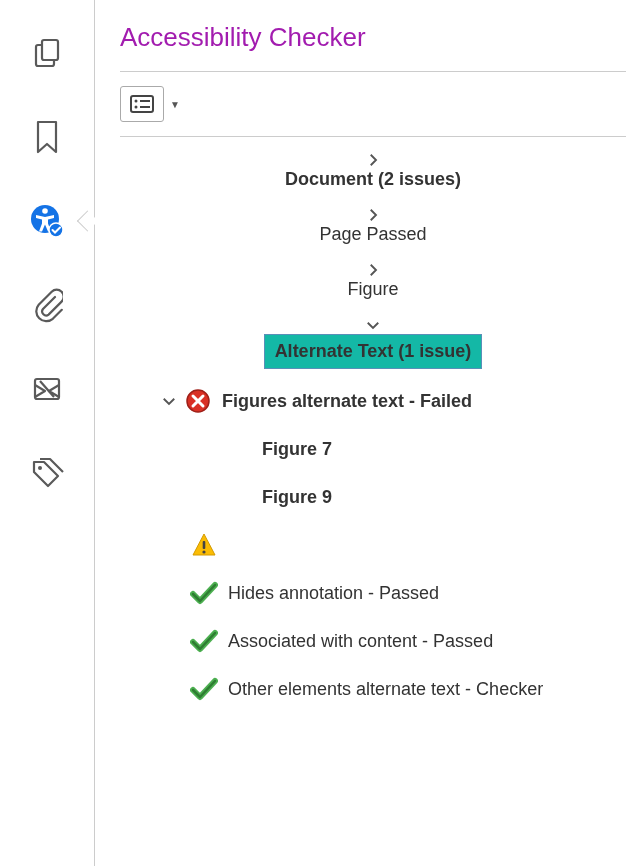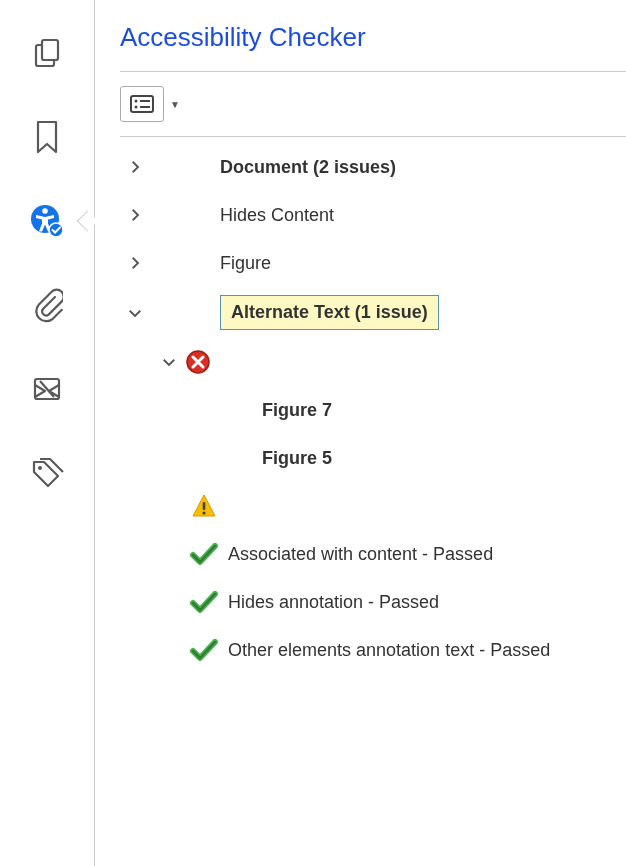--- a/index.html
+++ b/index.html
@@ -47,21 +47,21 @@
     border-left: 1px solid #ccc;
     border-bottom: 1px solid #ccc;
   }
   .main {
     flex: 1;
     padding: 22px 0 0 25px;
   }
   .panel-title {
     font-size: 26px;
     font-weight: 400;
-    color: #1d4ed8;
+    color: #a21caf;
     margin-bottom: 18px;
   }
   .divider {
     border: 0;
     border-top: 1px solid #ccc;
     margin: 0;
   }
   .toolbar {
     padding: 14px 0 14px 0;
     display: flex;
@@ -95,41 +95,41 @@
     cursor: pointer;
   }
   .chevron {
     width: 30px;
     display: flex;
     justify-content: center;
     align-items: center;
     color: #555;
   }
   .chevron svg { width: 18px; height: 18px; }
-  .indent1 { padding-left: 0px; }
+  .indent1 { padding-left: 0px; flex-direction: column; }
   .indent2 { padding-left: 34px; }
   .indent3 { padding-left: 70px; }
   .indent-leaf1 { padding-left: 142px; }
   .status-icon {
     width: 28px;
     height: 28px;
     margin-right: 10px;
     display: flex;
     align-items: center;
     justify-content: center;
     flex-shrink: 0;
   }
   .label {
     font-size: 18px;
     color: #333;
     white-space: nowrap;
   }
   .label.bold { font-weight: 700; }
   .label.selected {
-    background: #fef9c3;
+    background: #14b8a6;
     border: 1px solid #5a8fb8;
     padding: 6px 10px;
   }
   .spacer-wide { width: 70px; }
 </style>
 </head>
 <body>
 
 <div class="sidebar">
   <div class="sidebar-icon">
@@ -203,21 +203,21 @@
       <span class="label bold">Document (2 issues)</span>
     </div>
 
     <div class="tree-row indent1">
       <span class="chevron">
         <svg viewBox="0 0 24 24" fill="none" stroke="#555" stroke-width="2.5">
             <polyline points="9 5 16 12 9 19"></polyline>
           </svg>
       </span>
       <span class="spacer-wide"></span>
-      <span class="label">Hides Content</span>
+      <span class="label">Page Passed</span>
     </div>
 
     <div class="tree-row indent1">
       <span class="chevron">
         <svg viewBox="0 0 24 24" fill="none" stroke="#555" stroke-width="2.5">
             <polyline points="9 5 16 12 9 19"></polyline>
           </svg>
       </span>
       <span class="spacer-wide"></span>
       <span class="label">Figure</span>
@@ -238,64 +238,65 @@
         <svg viewBox="0 0 24 24" fill="none" stroke="#555" stroke-width="2.5">
             <polyline points="5 9 12 16 19 9"></polyline>
           </svg>
       </span>
       <span class="status-icon">
         <svg width="26" height="26" viewBox="0 0 26 26">
           <circle cx="13" cy="13" r="11" fill="#d93025" stroke="#9e1f18" stroke-width="1.5"></circle>
           <path d="M8 8 L18 18 M18 8 L8 18" stroke="#fff" stroke-width="3" stroke-linecap="round"></path>
         </svg>
       </span>
+      <span class="label bold">Figures alternate text - Failed</span>
     </div>
 
     <div class="tree-row indent-leaf1">
       <span class="label bold">Figure 7</span>
     </div>
 
     <div class="tree-row indent-leaf1">
-      <span class="label bold">Figure 5</span>
+      <span class="label bold">Figure 9</span>
     </div>
 
     <div class="tree-row indent3">
       <span class="status-icon">
         <svg width="26" height="26" viewBox="0 0 26 26">
           <path d="M13 2 L24 23 H2 Z" fill="#fbbc04" stroke="#d39a00" stroke-width="1"></path>
           <rect x="11.7" y="9" width="2.6" height="8" fill="#444" rx="1"></rect>
           <circle cx="13" cy="20" r="1.6" fill="#444"></circle>
         </svg>
       </span>
     </div>
 
     <div class="tree-row indent3">
       <span class="status-icon">
         <svg width="28" height="24" viewBox="0 0 28 24">
           <path d="M3 13 L10 20 L25 4" fill="none" stroke="#4caf50" stroke-width="6" stroke-linecap="round" stroke-linejoin="round"></path>
           <path d="M3 13 L10 20 L25 4" fill="none" stroke="#2e7d32" stroke-width="2.5" stroke-linecap="round" stroke-linejoin="round"></path>
         </svg>
       </span>
-      <span class="label">Associated with content - Passed</span>
+      <span class="label">Hides annotation - Passed</span>
     </div>
 
     <div class="tree-row indent3">
       <span class="status-icon">
         <svg width="28" height="24" viewBox="0 0 28 24">
           <path d="M3 13 L10 20 L25 4" fill="none" stroke="#4caf50" stroke-width="6" stroke-linecap="round" stroke-linejoin="round"></path>
           <path d="M3 13 L10 20 L25 4" fill="none" stroke="#2e7d32" stroke-width="2.5" stroke-linecap="round" stroke-linejoin="round"></path>
         </svg>
       </span>
-      <span class="label">Hides annotation - Passed</span>
+      <span class="label">Associated with content - Passed</span>
     </div>
 
     <div class="tree-row indent3">
       <span class="status-icon">
         <svg width="28" height="24" viewBox="0 0 28 24">
           <path d="M3 13 L10 20 L25 4" fill="none" stroke="#4caf50" stroke-width="6" stroke-linecap="round" stroke-linejoin="round"></path>
           <path d="M3 13 L10 20 L25 4" fill="none" stroke="#2e7d32" stroke-width="2.5" stroke-linecap="round" stroke-linejoin="round"></path>
         </svg>
       </span>
-      <span class="label">Other elements annotation text - Passed</span>
+      <span class="label">Other elements alternate text - Checker</span>
     </div>
 
   </div>
 </div>
 
 </body></html>

